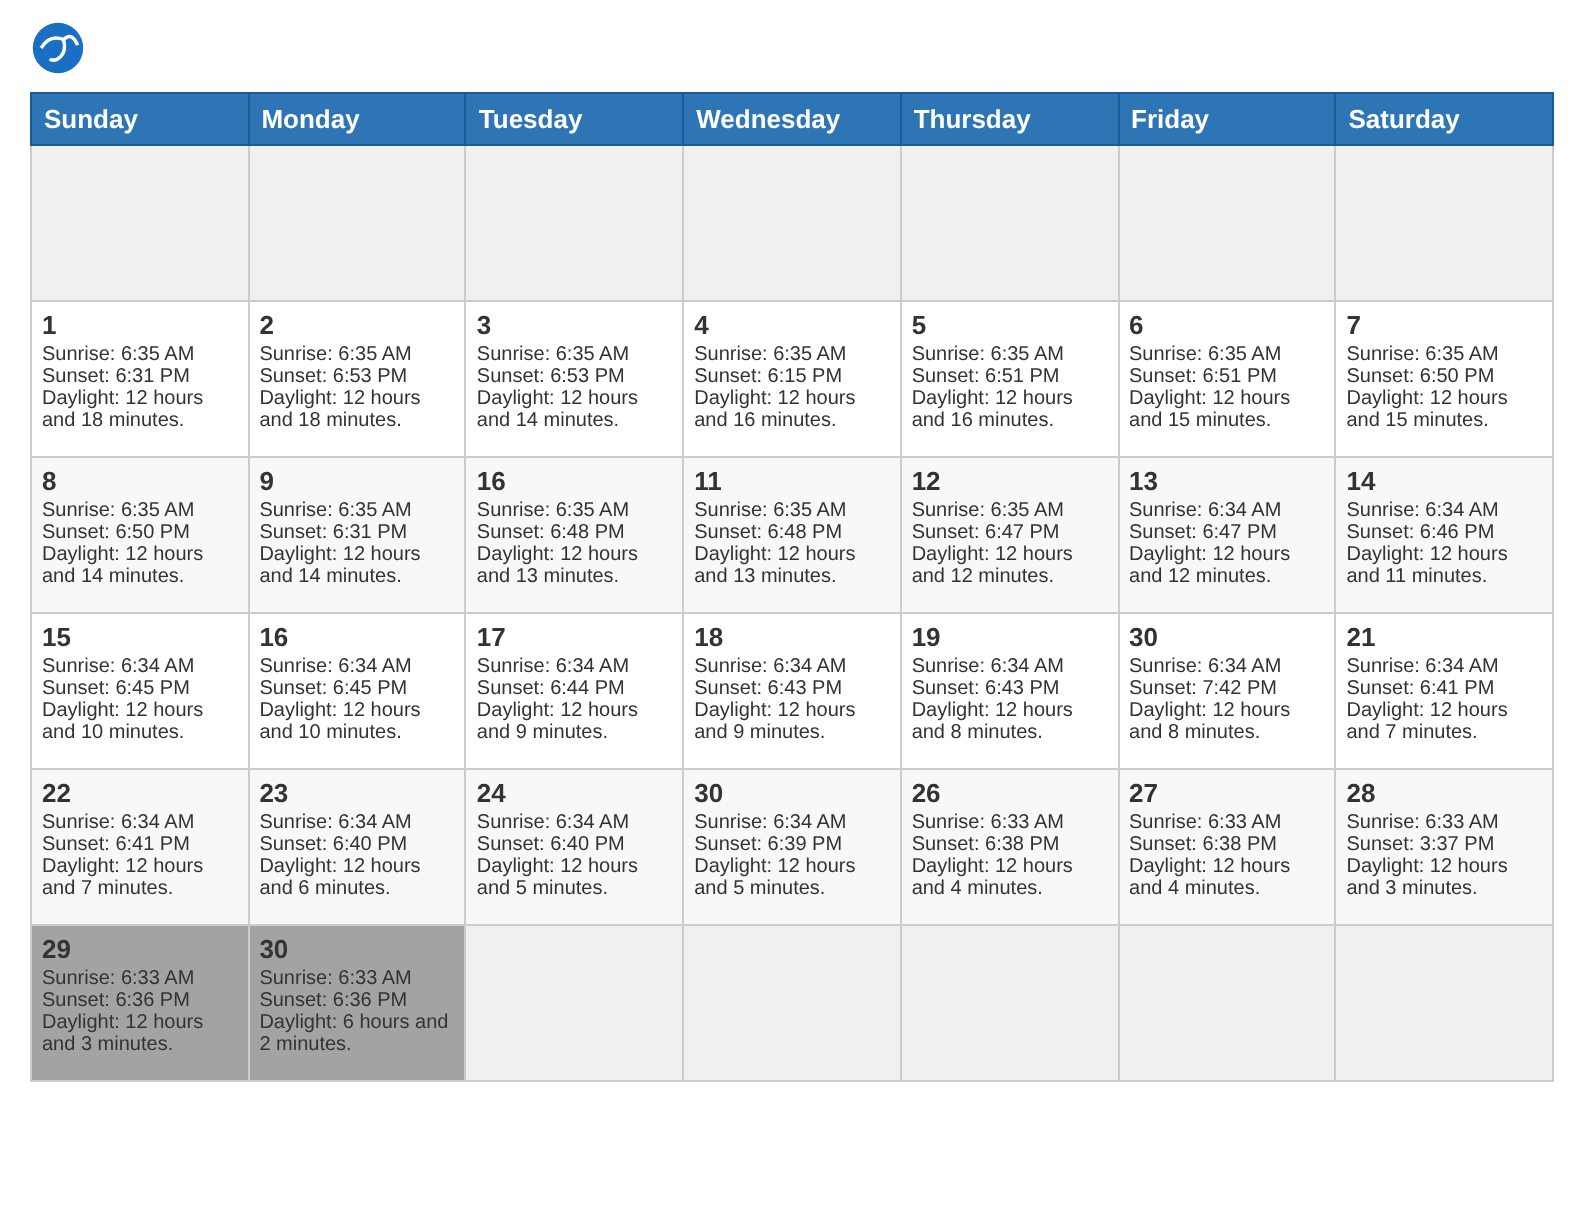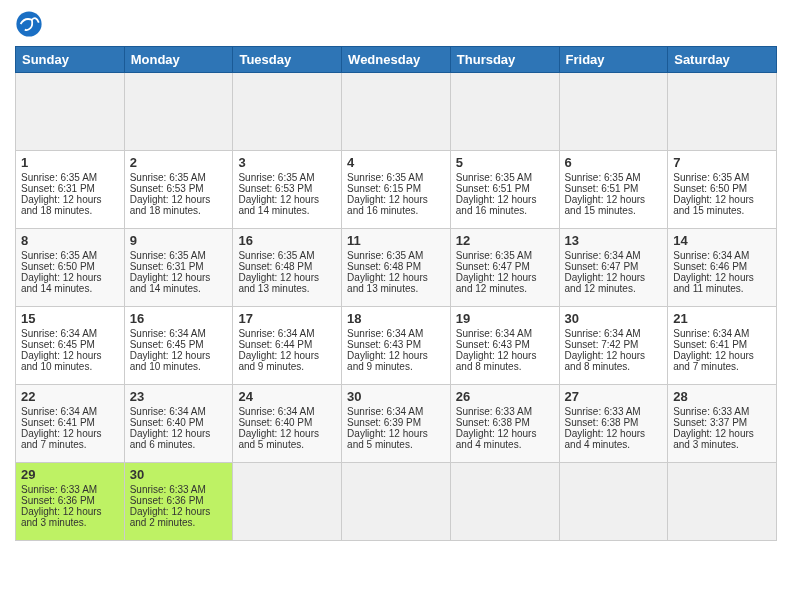--- a/index.html
+++ b/index.html
@@ -75,21 +75,21 @@
       padding: 4px 5px;
       font-size: 10px;
       color: #333;
       height: 78px;
       background: #fff;
     }
     tbody tr:nth-child(odd) td {
       background: #f8f8f8;
     }
     tbody tr:last-child td {
-      background: #bef264;
+      background: #a3a3a3;
     }
     .day-num {
       font-size: 13px;
       font-weight: bold;
       display: block;
       margin-bottom: 2px;
     }
     .empty {
       background: #f0f0f0 !important;
     }
@@ -169,21 +169,21 @@
           <td><span class="day-num">22</span><span>Sunrise: 6:34 AM</span><br><span>Sunset: 6:41 PM</span><br><span>Daylight: 12 hours and 7 minutes.</span></td>
           <td><span class="day-num">23</span><span>Sunrise: 6:34 AM</span><br><span>Sunset: 6:40 PM</span><br><span>Daylight: 12 hours and 6 minutes.</span></td>
           <td><span class="day-num">24</span><span>Sunrise: 6:34 AM</span><br><span>Sunset: 6:40 PM</span><br><span>Daylight: 12 hours and 5 minutes.</span></td>
           <td><span class="day-num">30</span><span>Sunrise: 6:34 AM</span><br><span>Sunset: 6:39 PM</span><br><span>Daylight: 12 hours and 5 minutes.</span></td>
           <td><span class="day-num">26</span><span>Sunrise: 6:33 AM</span><br><span>Sunset: 6:38 PM</span><br><span>Daylight: 12 hours and 4 minutes.</span></td>
           <td><span class="day-num">27</span><span>Sunrise: 6:33 AM</span><br><span>Sunset: 6:38 PM</span><br><span>Daylight: 12 hours and 4 minutes.</span></td>
           <td><span class="day-num">28</span><span>Sunrise: 6:33 AM</span><br><span>Sunset: 3:37 PM</span><br><span>Daylight: 12 hours and 3 minutes.</span></td>
         </tr>
         <tr>
           <td><span class="day-num">29</span><span>Sunrise: 6:33 AM</span><br><span>Sunset: 6:36 PM</span><br><span>Daylight: 12 hours and 3 minutes.</span></td>
-          <td><span class="day-num">30</span><span>Sunrise: 6:33 AM</span><br><span>Sunset: 6:36 PM</span><br><span>Daylight: 12 hours and 2 minutes.</span></td>
+          <td><span class="day-num">30</span><span>Sunrise: 6:33 AM</span><br><span>Sunset: 6:36 PM</span><br><span>Daylight: 6 hours and 2 minutes.</span></td>
           <td class="empty"></td>
           <td class="empty"></td>
           <td class="empty"></td>
           <td class="empty"></td>
           <td class="empty"></td>
         </tr>
       </tbody>
   </table>
 </div>
 

